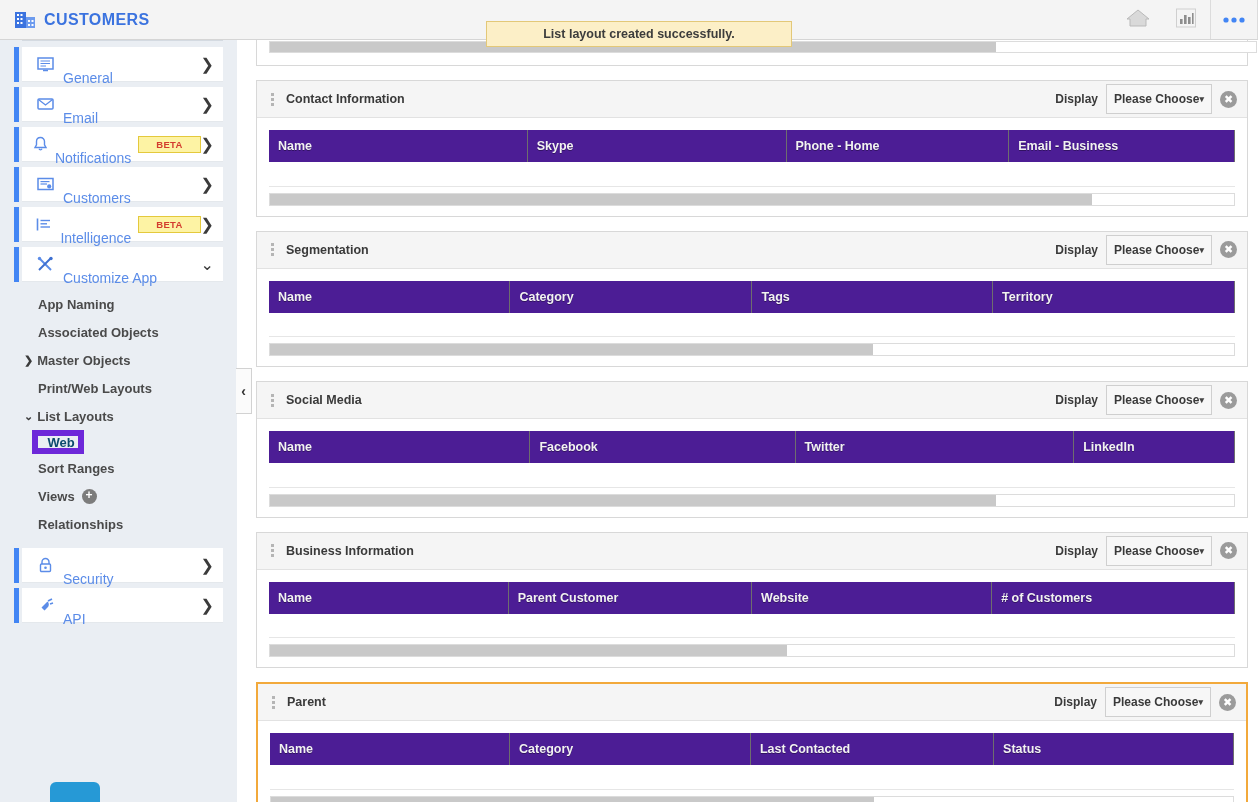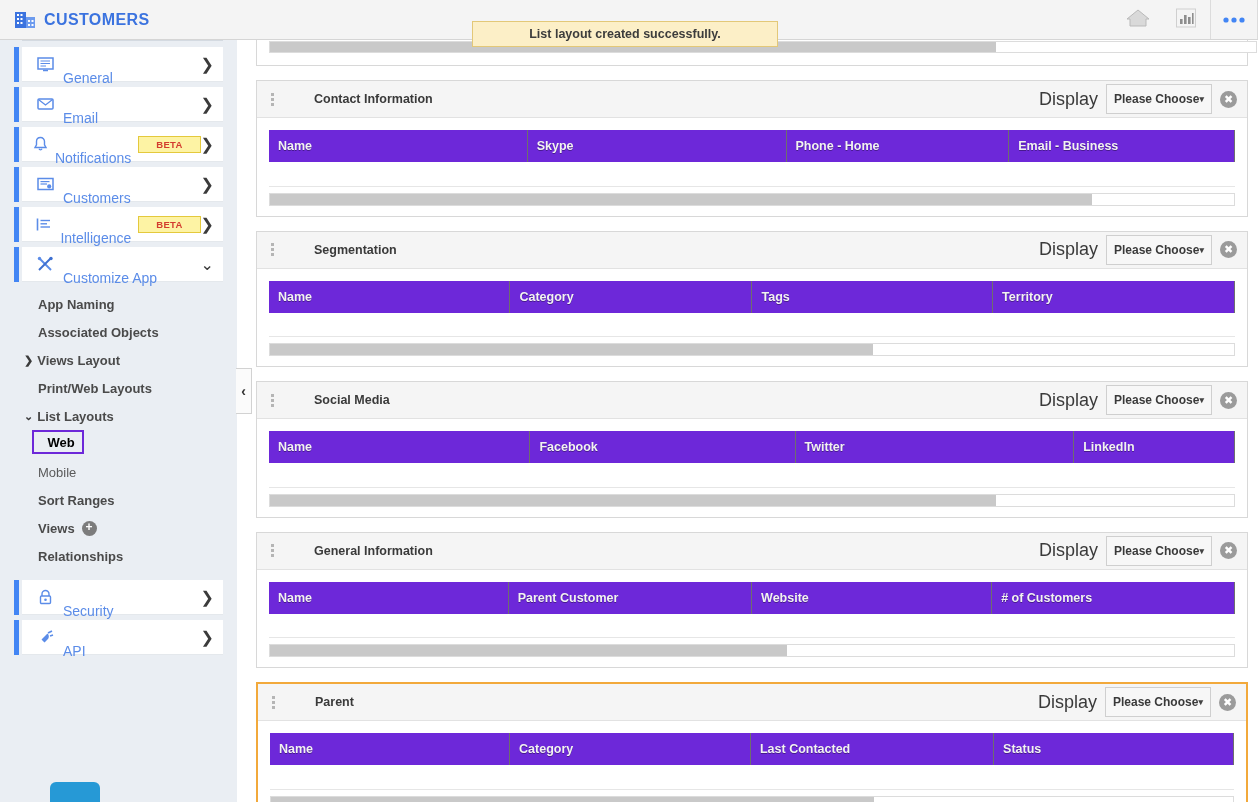--- a/index.html
+++ b/index.html
@@ -46,21 +46,21 @@
     width: 24px; height: 26px; border: 1px solid #c4c4c4; background: #e3e3e3;
     display: flex; align-items: center; justify-content: center; cursor: pointer;
   }
   .search-go {
     width: 56px; height: 28px; background: #4285f4; margin-left: 5px;
     display: flex; align-items: center; justify-content: center; cursor: pointer;
   }
 
   
   .toast {
-    position: absolute; top: 21px; left: 472px; width: 306px; height: 26px;
+    position: absolute; top: 21px; left: 486px; width: 306px; height: 26px;
     background: #fcefc7; border: 1px solid #e3c878;
     display: flex; align-items: center; justify-content: center;
     font-size: 12.5px; font-weight: bold; color: #3c3c3c; z-index: 40;
   }
 
   
   .sidebar {
     position: absolute; top: 40px; left: 0; width: 237px; height: 762px;
     background: #eaeef3; overflow: hidden;
   }
@@ -90,21 +90,21 @@
   .nav-chevron { margin-left: auto; margin-right: 9px; color: #3b3b3b; }
 
   .sub-item {
     padding: 0 0 0 38px; height: 28px; display: flex; align-items: center;
     font-size: 13px; font-weight: bold; color: #4a4a4a; cursor: pointer;
   }
   .sub-item.plain { font-weight: normal; color: #5a5a5a; }
   .sub-caret { margin-left: -14px; margin-right: 4px; color: #3a3a3a; font-size: 11px; }
   .sub-item.web {
     margin-left: 32px; padding-left: 6px; width: 52px; height: 24px;
-    border: 2px solid #6d28d9; color: #000000; font-weight: bold;
+    border: 6px solid #6d28d9; color: #0c4a6e; font-weight: bold;
     display: flex; align-items: center; justify-content: center;
   }
   .views-plus {
     width: 15px; height: 15px; border-radius: 50%; background: #7c7c7c;
     color: #fff; font-size: 12px; line-height: 13px; text-align: center;
     margin-left: 7px; font-weight: bold; display: inline-block;
   }
   .fab {
     position: absolute; left: 50px; top: 742px; width: 50px; height: 44px;
     background: #2699d6; border-radius: 6px; cursor: pointer;
@@ -124,51 +124,51 @@
     background: #ffffff; overflow: hidden; padding: 0 10px;
   }
 
   .panel {
     background: #ffffff; border: 1px solid #d8d8d8; margin-bottom: 14px;
   }
   .panel.selected { border: 2px solid #f2a93b; }
 
   .panel-head {
     height: 37px; background: #f5f5f5; border-bottom: 1px solid #e2e2e2;
-    display: flex; align-items: center; position: relative; gap: 28px;
+    display: flex; align-items: center; position: relative;
   }
   .drag-dots {
     margin-left: 14px; display: flex; flex-direction: column; gap: 2px;
   }
   .drag-dots i { width: 3px; height: 3px; background: #b5b5b5; display: block; }
   .panel-title {
     margin-left: 12px; font-size: 12.5px; font-weight: bold; color: #3a3a3a;
   }
   .panel-head-right {
     margin-left: auto; display: flex; align-items: center; gap: 8px;
     padding-right: 10px;
   }
-  .display-label { font-size: 18px; font-weight: normal; color: #3a3a3a; }
+  .display-label { font-size: 12px; font-weight: bold; color: #3a3a3a; }
   .choose-select {
     width: 106px; height: 30px; background: #f7f7f7; border: 1px solid #cfcfcf;
     display: flex; align-items: center; justify-content: space-between;
     padding: 0 7px; font-size: 12px; font-weight: bold; color: #3a3a3a;
     cursor: pointer;
   }
   .choose-caret { font-size: 9px; color: #444; }
   .close-circle {
     width: 17px; height: 17px; border-radius: 50%; background: #9b9b9b;
     color: #fff; font-size: 11px; display: flex; align-items: center;
     justify-content: center; cursor: pointer; font-family: "DejaVu Sans", sans-serif;
   }
 
   .panel-body { padding: 12px 12px 0 12px; overflow: hidden; }
   .grid-table { border-collapse: collapse; table-layout: fixed; }
   .grid-table th {
-    background: #6d28d9; color: #f2f2f2; font-size: 12.5px; font-weight: bold;
+    background: #4c1d95; color: #f2f2f2; font-size: 12.5px; font-weight: bold;
     text-align: left; padding: 9px 9px; height: 16px;
     border-right: 1px solid #6e6e6e; white-space: nowrap;
     text-shadow: 0 1px 0 rgba(0,0,0,.35);
   }
   .grid-table td { height: 24px; border-bottom: 1px solid #e6e6e6; }
   .hscroll {
     height: 13px; background: #ffffff; border: 1px solid #dcdcdc;
     margin: 6px 0 10px 0; position: relative; cursor: pointer;
   }
   .hscroll i {
@@ -333,35 +333,32 @@
 
   <div style="margin-top:8px">
     <div class="sub-item">
       <span>App Naming</span>
     </div>
     <div class="sub-item">
       <span>Associated Objects</span>
     </div>
     <div class="sub-item">
       <span class="sub-caret">❯</span>
-      <span>Views Layout</span>
+      <span>Master Objects</span>
     </div>
     <div class="sub-item">
       <span>Print/Web Layouts</span>
     </div>
     <div class="sub-item">
       <span class="sub-caret">⌄</span>
       <span>List Layouts</span>
     </div>
 
     <div class="sub-item web">
       <span>Web</span>
-    </div>
-    <div class="sub-item plain" style="margin-top:4px">
-      <span>Mobile</span>
     </div>
 
     <div class="sub-item">
       <span>Sort Ranges</span>
     </div>
     <div class="sub-item">
       <span>Views</span>
       <span class="views-plus">+</span>
     </div>
     <div class="sub-item">
@@ -543,21 +540,21 @@
           </div>
         </div>
       </div>
       <div class="panel">
         <div class="panel-head">
           <span class="drag-dots">
             <i></i>
             <i></i>
             <i></i>
           </span>
-          <span class="panel-title">General Information</span>
+          <span class="panel-title">Business Information</span>
           <span class="panel-head-right">
             <span class="display-label">Display</span>
             <span class="choose-select">
               <span>Please Choose</span>
               <span class="choose-caret">▾</span>
             </span>
             <span class="close-circle">
               <span>✖</span>
             </span>
           </span>

